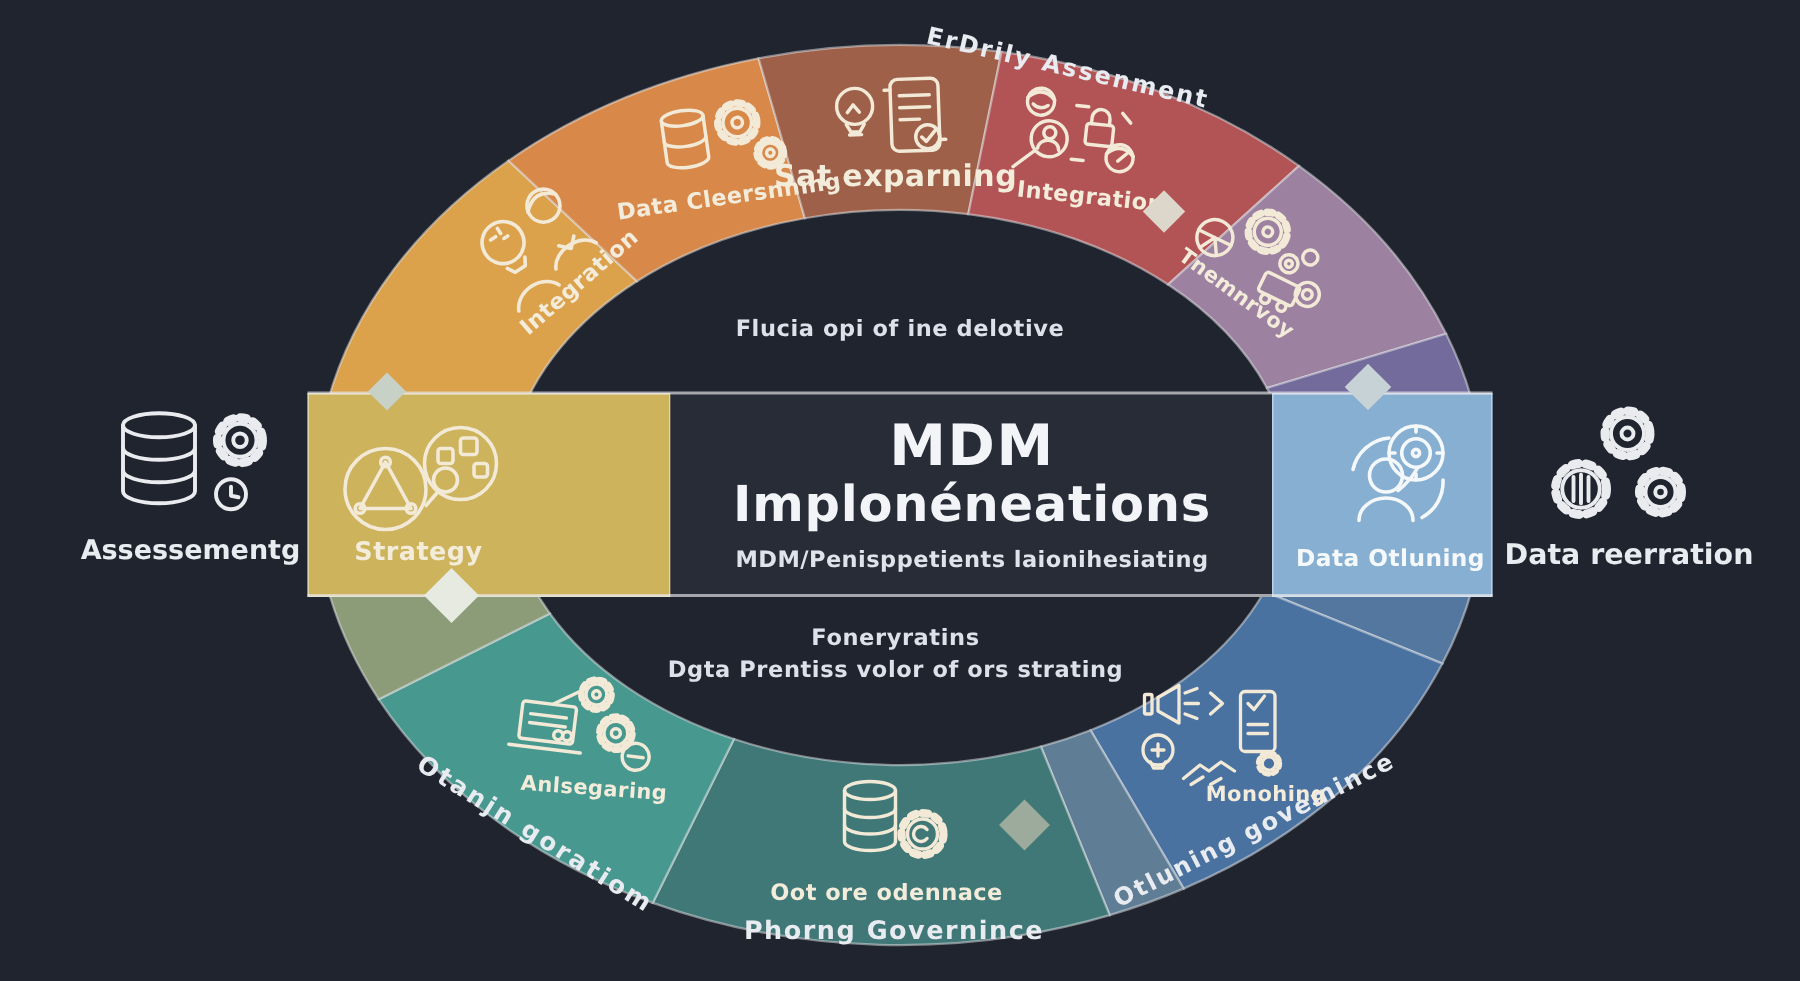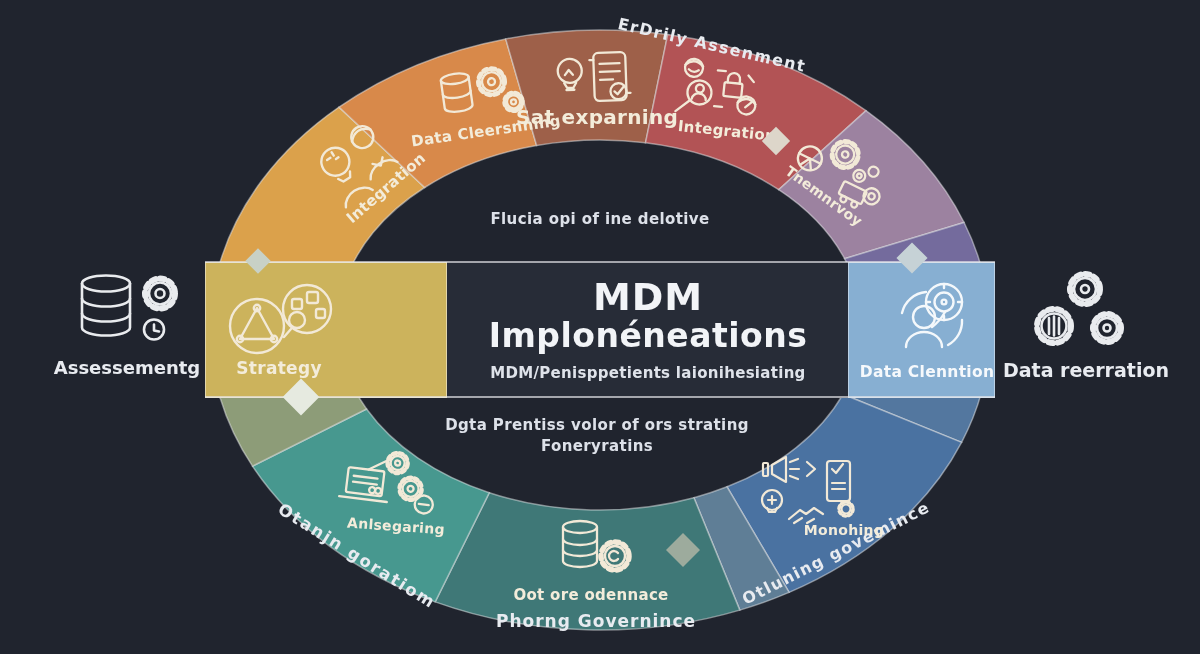--- a/index.html
+++ b/index.html
@@ -65,22 +65,22 @@
   <div class="band-line" style="left:205px;top:396px;width:790px;"></div>
 
   <div class="abs inner-text" style="left:600px;top:219px;font-size:15px;">Flucia opi of ine delotive</div>
 
   <div class="abs center-panel" style="left:648px;top:330px;width:390px;height:130px;">
     <div class="title1">MDM</div>
     <div class="title2">Implonéneations</div>
     <div class="subtitle">MDM/Penisppetients laionihesiating</div>
   </div>
   <div class="abs inner-text" style="left:597px;top:436px;font-size:15px;line-height:21px;">
+    <div>Foneryratins</div>
     <div>Dgta Prentiss volor of ors strating</div>
-    <div>Foneryratins</div>
   </div>
 
   <div class="abs out-label" style="left:712px;top:45px;font-size:16px;letter-spacing:1.5px;transform:translate(-50%,-50%) rotate(13deg);">ErDrily Assenment</div>
   <div class="abs out-label" style="left:357px;top:556px;font-size:16.5px;letter-spacing:2px;transform:translate(-50%,-50%) rotate(32deg);">Otanjn goratiom</div>
   <div class="abs out-label" style="left:596px;top:621px;font-size:17px;letter-spacing:1px;">Phorng Governince</div>
   <div class="abs out-label" style="left:836px;top:553px;font-size:16px;letter-spacing:1.5px;transform:translate(-50%,-50%) rotate(-27deg);">Otluning govemince</div>
 
   <div class="abs icon" style="left:128px;top:311px;">
     <svg width="120" height="95" viewBox="0 0 120 95">
       <g stroke="#e9ebee" fill="none" stroke-width="2.6" stroke-linecap="round" stroke-linejoin="round">
@@ -248,21 +248,21 @@
         <path d="M22,36 a27,27 0 0 1 24,-21"></path>
         <path d="M68,68 a27,27 0 0 0 14,-25"></path>
         <circle cx="64" cy="25" r="18"></circle>
           <circle cx="64" cy="25" r="9.5"></circle>
           <circle cx="64" cy="25" r="2.4"></circle>
         <path d="M64,7 v4 M64,39 v4 M46,25 h4 M78,25 h4"></path>
         <path d="M52,50 q8,-6 13,-15"></path>
       </g>
     </svg>
   </div>
-  <div class="abs seg-label" style="left:927px;top:372px;font-size:15.5px;color:#f6f9fc;">Data Clenntion</div>
+  <div class="abs seg-label" style="left:927px;top:372px;font-size:15.5px;color:#f6f9fc;">Data Otluning</div>
 
   <div class="abs icon" style="left:806px;top:492px;">
     <svg width="102" height="78" viewBox="0 0 102 78">
       <g stroke="#f2e9d7" fill="none" stroke-width="2.2" stroke-linecap="round" stroke-linejoin="round">
         <rect x="8" y="10" width="5" height="13" rx="1"></rect>
         <path d="M17,12 l14,-8 v25 l-14,-8 z"></path>
         <path d="M35,9 l8,-3 M35,16 h9 M35,23 l8,3"></path>
         <path d="M52,9 l8,7 l-8,7"></path>
         <circle cx="17" cy="47" r="10"></circle>
         <path d="M13,47 h8 M17,43 v8"></path>

